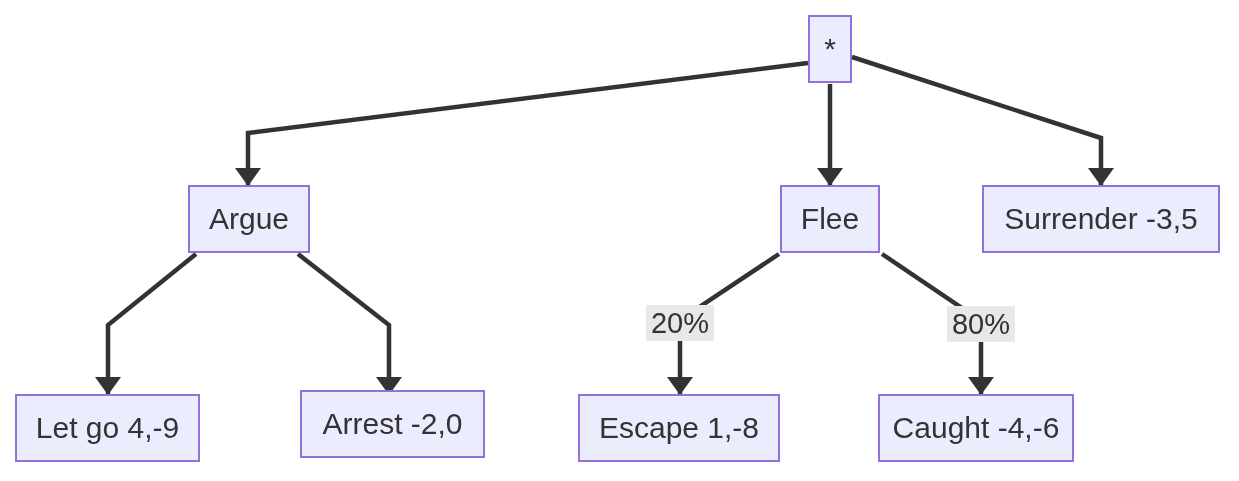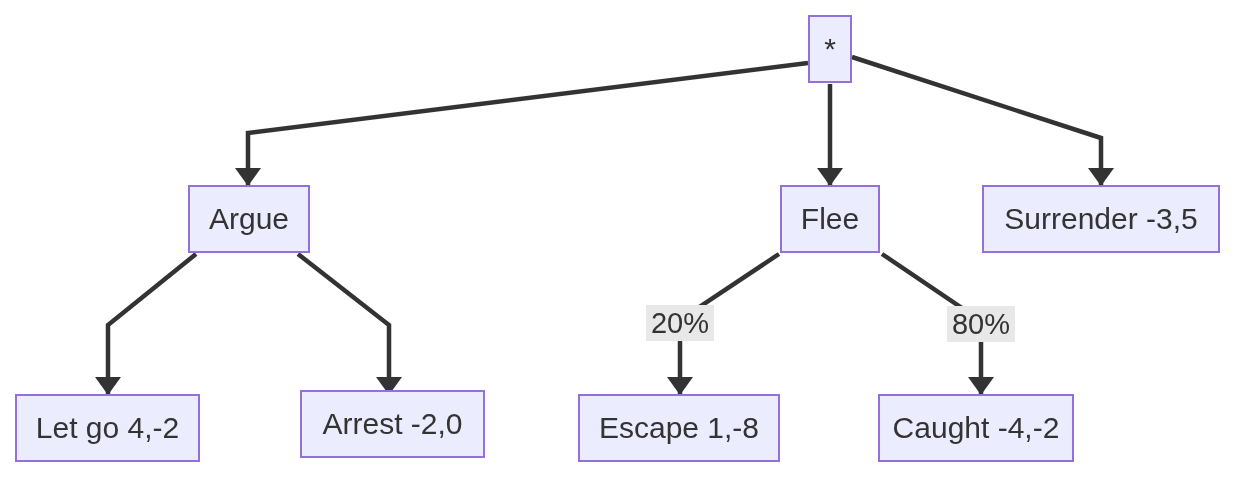--- a/index.html
+++ b/index.html
@@ -60,24 +60,24 @@
     <div class="node" style="left: 188px; top: 185px; width: 122px; height: 68px;">
       <span>Argue</span>
     </div>
     <div class="node" style="left: 780px; top: 185px; width: 100px; height: 68px;">
       <span>Flee</span>
     </div>
     <div class="node" style="left: 982px; top: 185px; width: 238px; height: 68px;">
       <span>Surrender -3,5</span>
     </div>
     <div class="node" style="left: 15px; top: 394px; width: 185px; height: 68px;">
-      <span>Let go 4,-2</span>
+      <span>Let go 4,-9</span>
     </div>
     <div class="node" style="left: 300px; top: 390px; width: 185px; height: 68px;">
       <span>Arrest -2,0</span>
     </div>
     <div class="node" style="left: 578px; top: 394px; width: 202px; height: 68px;">
       <span>Escape 1,-8</span>
     </div>
     <div class="node" style="left: 878px; top: 394px; width: 196px; height: 68px;">
-      <span>Caught -4,-2</span>
+      <span>Caught -4,-6</span>
     </div>
   </div>
 
 </body></html>

